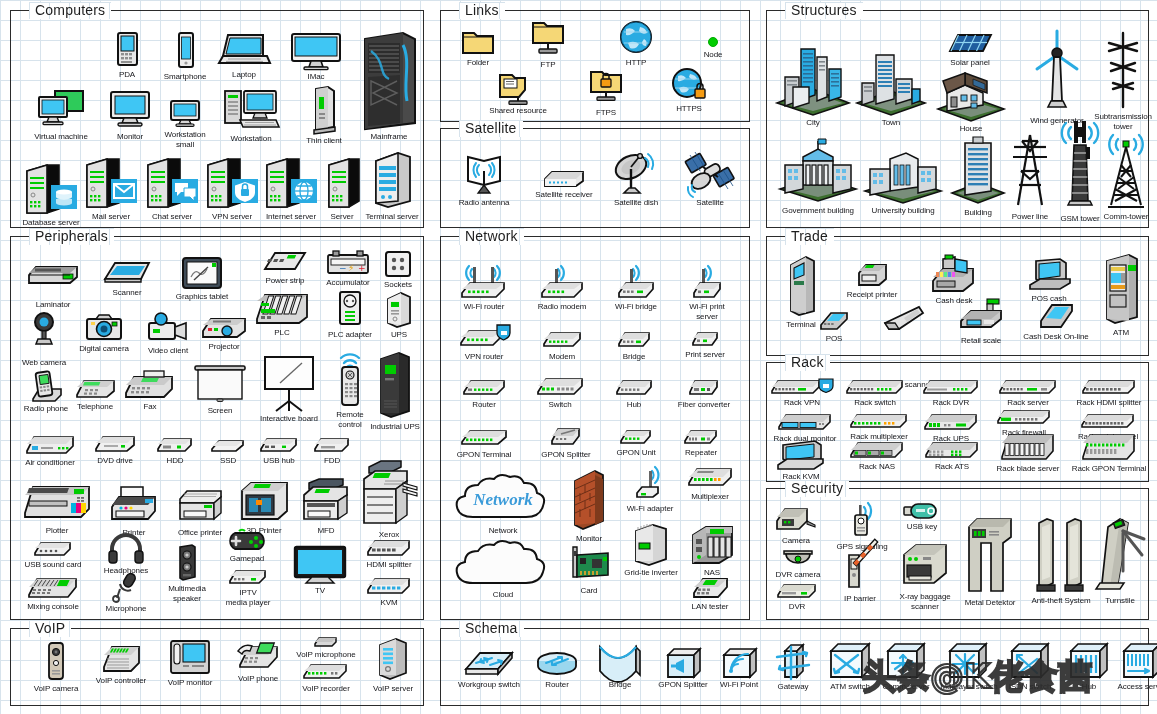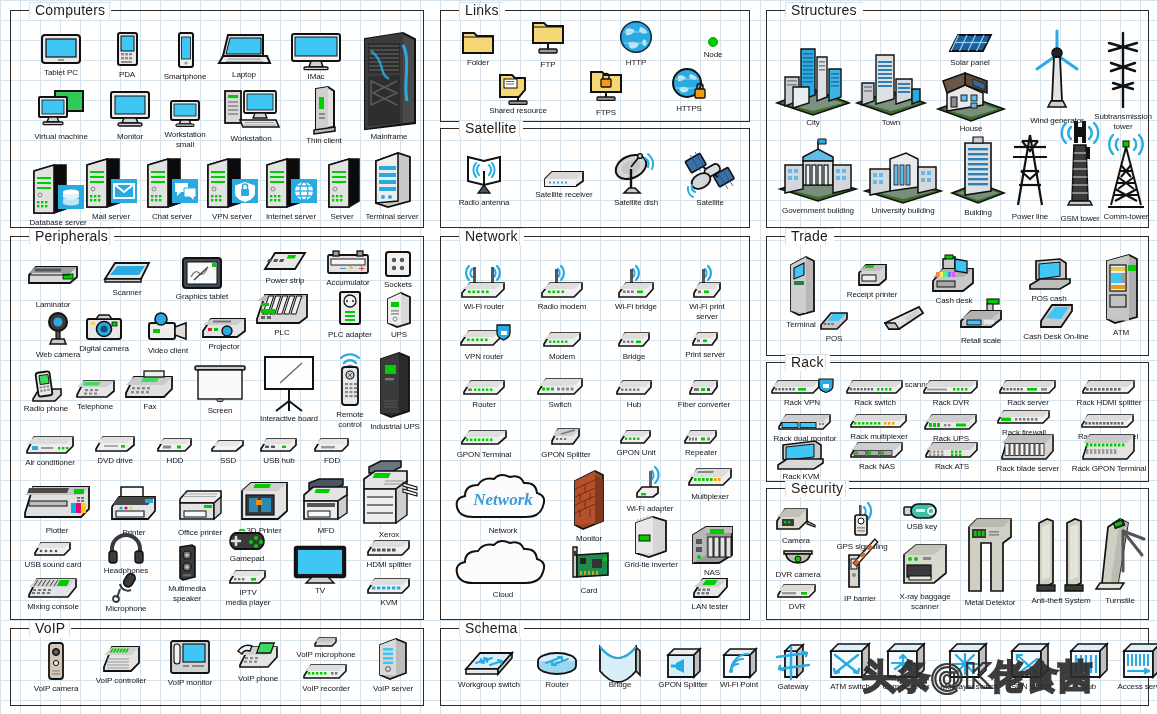--- a/index.html
+++ b/index.html
@@ -86,30 +86,20 @@
   }
 </style>
 </head>
 <body>
 
 <div class="canvas">
 
   <div class="group" style="left:10px;top:10px;width:414px;height:218px;">
     <div class="legend">Computers</div>
 
-    <div class="item" style="left:12px;top:20px;width:76px;">
-      <div class="glyph">
-        <svg width="46" height="36" viewBox="0 0 46 36">
-            <rect x="4" y="4" width="38" height="28" rx="3" fill="#E8E8E8" stroke="#111" stroke-width="2"></rect>
-            <rect x="8" y="8" width="30" height="18" fill="#3FC6F4" stroke="#111" stroke-width="1.2"></rect>
-            <rect x="20" y="28" width="6" height="2" fill="#9a9a9a"></rect>
-          </svg>
-      </div>
-      <div class="cap">Tablet PC</div>
-    </div>
 
     <div class="item" style="left:85px;top:20px;width:62px;">
       <div class="glyph">
         <svg width="30" height="38" viewBox="0 0 30 38">
             <rect x="6" y="2" width="19" height="32" rx="2" fill="#E8E8E8" stroke="#111" stroke-width="2"></rect>
             <rect x="9" y="5" width="13" height="15" fill="#3FC6F4" stroke="#111" stroke-width="1"></rect>
             <g fill="#8f8f8f">
               <rect x="9" y="22" width="3" height="2.4"></rect>
               <rect x="13" y="22" width="3" height="2.4"></rect>
               <rect x="17" y="22" width="3" height="2.4"></rect>
@@ -254,21 +244,21 @@
             <path d="M8 4 L20 2 L20 43 L8 45 Z" fill="#D0D0D0"></path>
             <rect x="11" y="12" width="5" height="12" fill="#0C0"></rect>
             <rect x="11" y="28" width="6" height="2" fill="#888"></rect>
             <rect x="11" y="32" width="6" height="2" fill="#888"></rect>
             <path d="M6 45 L27 42 L27 46 L6 49 Z" fill="#B8B8B8" stroke="#111" stroke-width="1.5"></path>
           </svg>
       </div>
       <div class="cap">Thin client</div>
     </div>
 
-    <div class="item" style="left:8px;top:152px;width:64px;margin-left:7px;">
+    <div class="item" style="left:8px;top:152px;width:64px;">
       <div class="glyph">
         <svg width="60" height="54" viewBox="0 0 60 54">
             <path d="M6 8 L26 2 L38 2 L38 46 L26 50 L6 50 Z" fill="#0b0b0b" stroke="#111" stroke-width="1.6"></path>
             <path d="M6 8 L26 2 L26 50 L6 50 Z" fill="#E2E2E2" stroke="#111" stroke-width="1.6"></path>
             <g fill="#0C0">
               <rect x="9" y="14" width="14" height="2"></rect>
               <rect x="9" y="19" width="14" height="2"></rect>
               <rect x="9" y="24" width="14" height="2"></rect>
             </g>
             <circle cx="12" cy="32" r="2" fill="none" stroke="#888" stroke-width="1"></circle>
@@ -996,21 +986,21 @@
               <circle cx="12" cy="11" r="2.2"></circle>
               <circle cx="20" cy="11" r="2.2"></circle>
               <circle cx="12" cy="19" r="2.2"></circle>
               <circle cx="20" cy="19" r="2.2"></circle>
             </g>
           </svg>
       </div>
       <div class="cap">Sockets</div>
     </div>
 
-    <div class="item" style="left:20px;top:74px;width:54px;">
+    <div class="item" style="left:6px;top:74px;width:54px;gap:8px;">
       <div class="glyph">
         <svg width="26" height="38" viewBox="0 0 26 38">
             <circle cx="13" cy="11" r="9" fill="#3a3a3a" stroke="#111" stroke-width="2"></circle>
             <circle cx="13" cy="11" r="4.5" fill="#29ABE2"></circle>
             <path d="M11 20 h4 v8 h-4 z" fill="#555" stroke="#111" stroke-width="1.2"></path>
             <path d="M5 33 h16 l-2 -5 h-12 z" fill="#C9C9C9" stroke="#111" stroke-width="1.5"></path>
           </svg>
       </div>
       <div class="cap">Web camera</div>
     </div>
@@ -1969,21 +1959,21 @@
               <rect x="22" y="28" width="2" height="4"></rect>
               <rect x="26" y="28" width="2" height="4"></rect>
               <rect x="30" y="28" width="2" height="4"></rect>
             </g>
             <rect x="37" y="14" width="4" height="4" fill="#0C0"></rect>
           </svg>
       </div>
       <div class="cap">Card</div>
     </div>
 
-    <div class="item" style="left:178px;top:276px;width:64px;">
+    <div class="item" style="left:178px;top:284px;width:64px;">
       <div class="glyph">
         <svg width="40" height="46" viewBox="0 0 40 46">
             <path d="M5 10 L22 4 L35 8 L35 38 L18 44 L5 40 Z" fill="#D5D5D5" stroke="#111" stroke-width="1.8"></path>
             <path d="M5 10 L22 4 L22 40 L5 40 Z" fill="#E8E8E8"></path>
             <g stroke="#999" stroke-width=".9">
               <path d="M7 9 v-3 M10 8 v-3 M13 7 v-3 M16 6 v-3 M19 6 v-3"></path>
             </g>
             <rect x="8" y="22" width="11" height="6" fill="#0C0" stroke="#111" stroke-width="1"></rect>
           </svg>
       </div>

